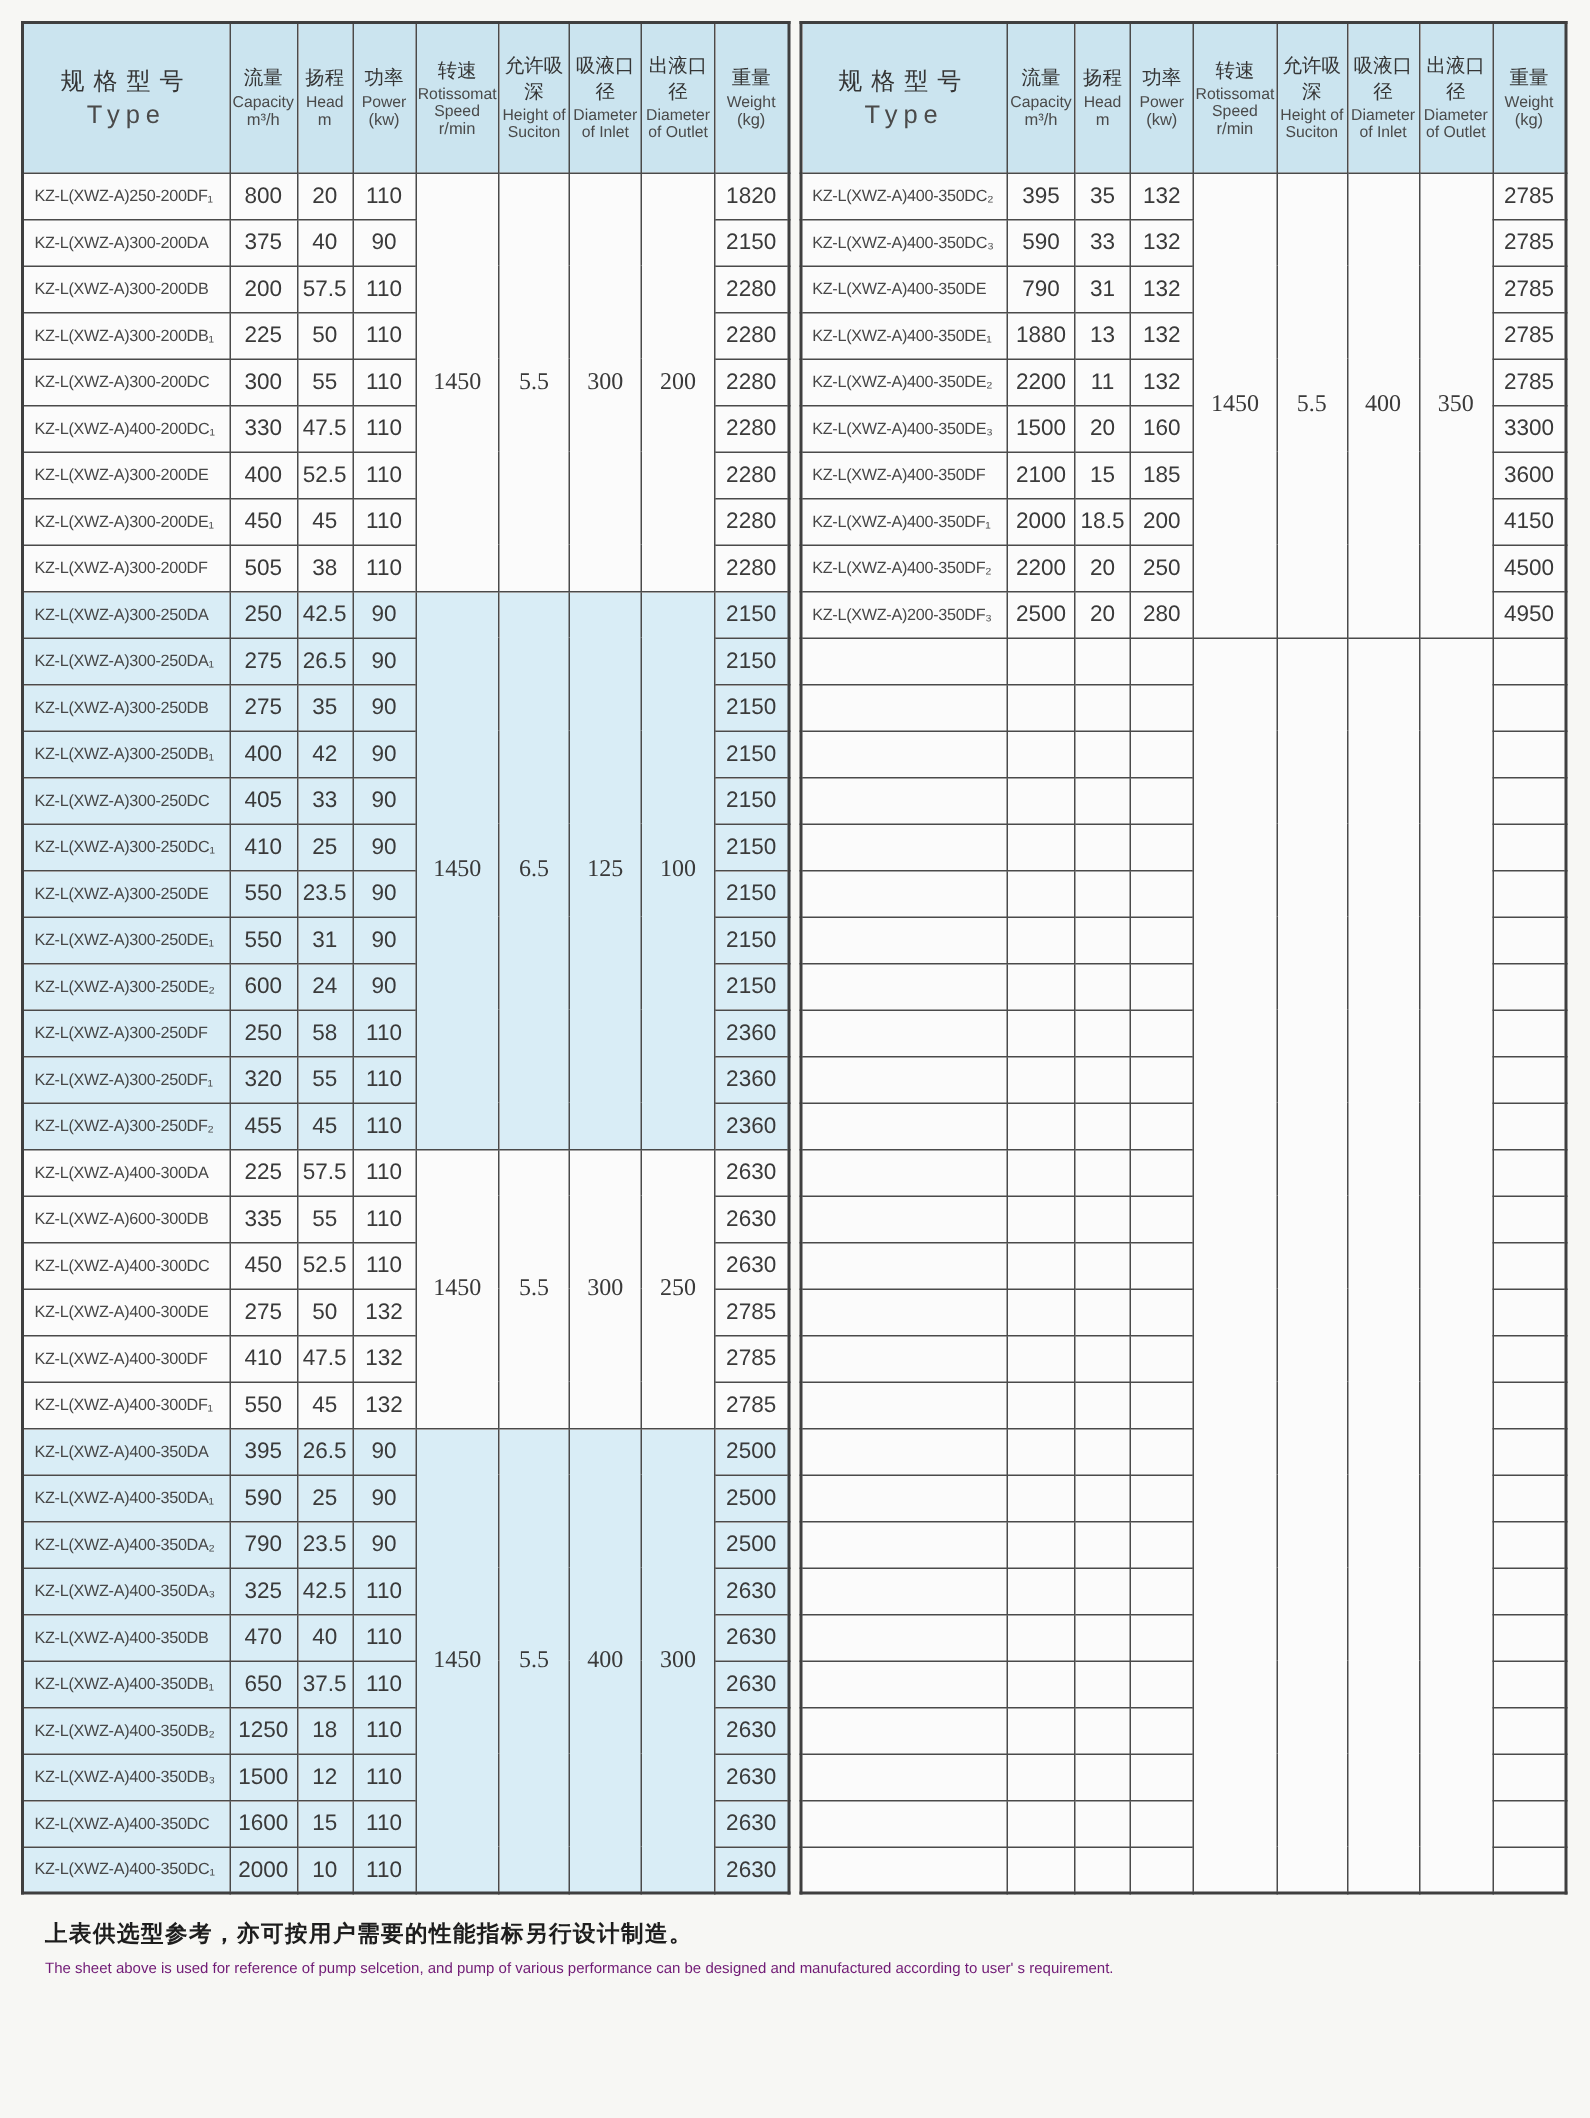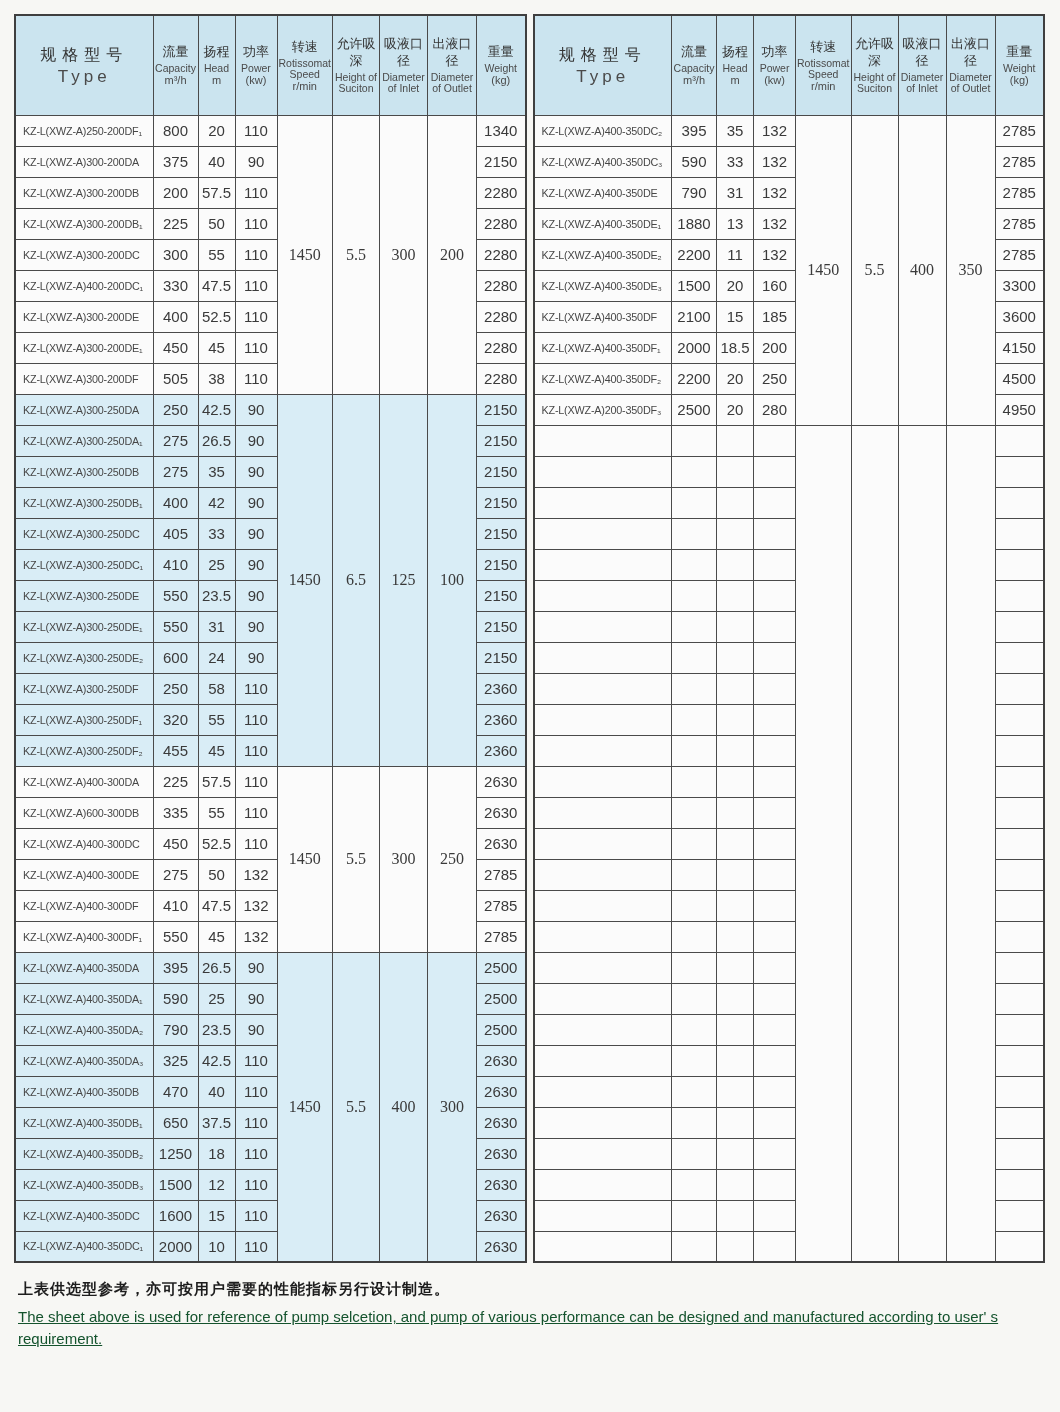--- a/index.html
+++ b/index.html
@@ -40,23 +40,23 @@
   tr.white td { background: #fbfbfb; }
   td.type {
     font-size: 10.8px;
     text-align: left;
     padding-left: 7px;
     letter-spacing: -0.2px;
     color: #474747;
     white-space: nowrap;
   }
   td.merged { font-size: 16px; font-family: Liberation Serif, serif; }
-  .footer { margin-top: 17px; padding-left: 4px; }
+  .footer { margin-top: 17px; padding-left: 4px; margin-left: 12px; }
   .footer .cn { font-size: 15px; color: #1d1d1d; letter-spacing: 1px; font-weight: bold; }
-  .footer .en { font-size: 15px; color: #14532d; margin-top: 7px; line-height: 1.45; max-width: 1030px; text-decoration: underline; }
+  .footer .en { font-size: 10px; color: #701a75; margin-top: 7px; line-height: 1.45; max-width: 1030px; }
 </style>
 </head>
 <body>
 
 <div class="page">
   <div class="tables">
     <table id="left-table" class="spec">
         <colgroup>
           <col style="width: 138px;">
           <col style="width: 45px;">
@@ -116,21 +116,21 @@
         <tbody>
           <tr class="row white">
             <td class="type">KZ-L(XWZ-A)250-200DF₁</td>
             <td class="num">800</td>
             <td class="num">20</td>
             <td class="num">110</td>
             <td class="num merged" rowspan="9">1450</td>
             <td class="num merged" rowspan="9">5.5</td>
             <td class="num merged" rowspan="9">300</td>
             <td class="num merged" rowspan="9">200</td>
-            <td class="num">1340</td>
+            <td class="num">1820</td>
           </tr>
           <tr class="row white">
             <td class="type">KZ-L(XWZ-A)300-200DA</td>
             <td class="num">375</td>
             <td class="num">40</td>
             <td class="num">90</td>
             <td class="num">2150</td>
           </tr>
           <tr class="row white">
             <td class="type">KZ-L(XWZ-A)300-200DB</td>

